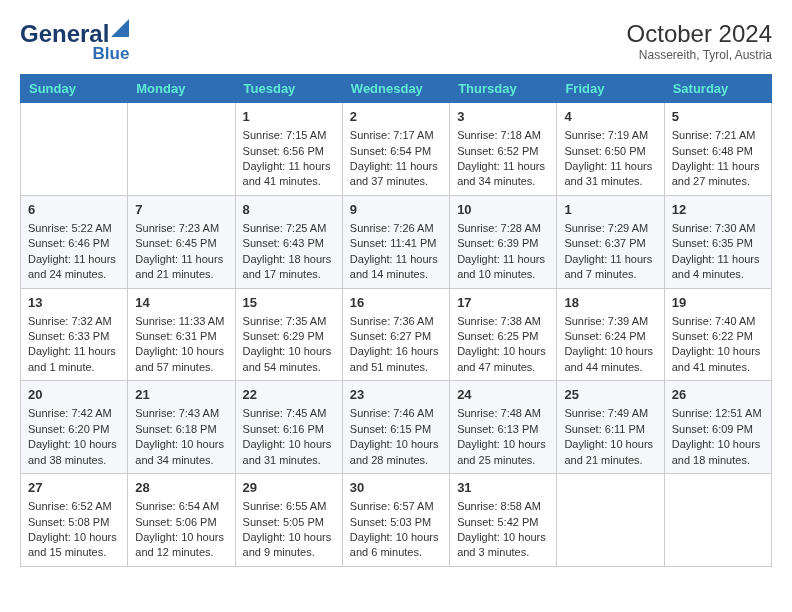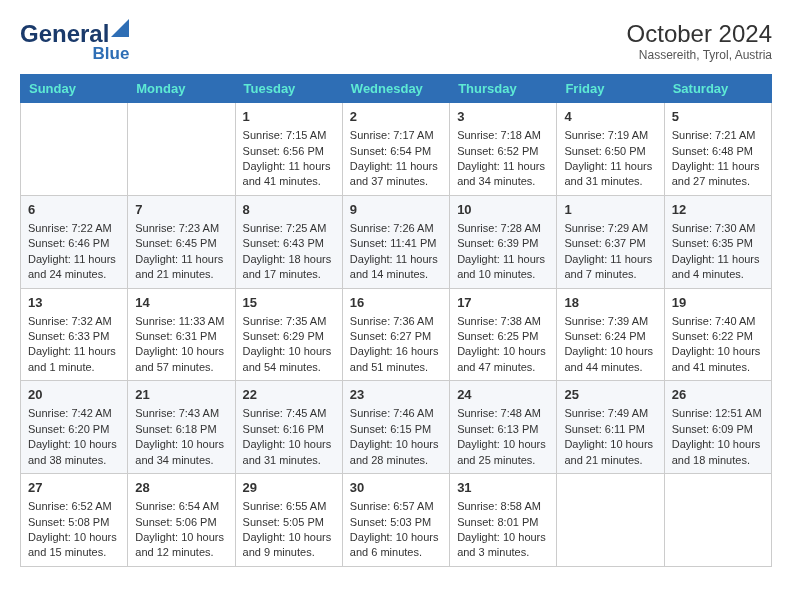--- a/index.html
+++ b/index.html
@@ -139,21 +139,21 @@
         <td>
           <span class="day-num">5</span>
           <div>Sunrise: 7:21 AM</div>
           <div>Sunset: 6:48 PM</div>
           <div>Daylight: 11 hours and 27 minutes.</div>
         </td>
       </tr>
       <tr>
         <td>
           <span class="day-num">6</span>
-          <div>Sunrise: 7:22 AM</div>
+          <div>Sunrise: 5:22 AM</div>
           <div>Sunset: 6:46 PM</div>
           <div>Daylight: 11 hours and 24 minutes.</div>
         </td>
         <td>
           <span class="day-num">7</span>
           <div>Sunrise: 7:23 AM</div>
           <div>Sunset: 6:45 PM</div>
           <div>Daylight: 11 hours and 21 minutes.</div>
         </td>
         <td>
@@ -296,20 +296,20 @@
         </td>
         <td>
           <span class="day-num">30</span>
           <div>Sunrise: 6:57 AM</div>
           <div>Sunset: 5:03 PM</div>
           <div>Daylight: 10 hours and 6 minutes.</div>
         </td>
         <td>
           <span class="day-num">31</span>
           <div>Sunrise: 8:58 AM</div>
-          <div>Sunset: 8:01 PM</div>
+          <div>Sunset: 5:42 PM</div>
           <div>Daylight: 10 hours and 3 minutes.</div>
         </td>
         <td class="empty"></td>
         <td class="empty"></td>
       </tr>
     </tbody>
 </table>
 
 </body></html>

